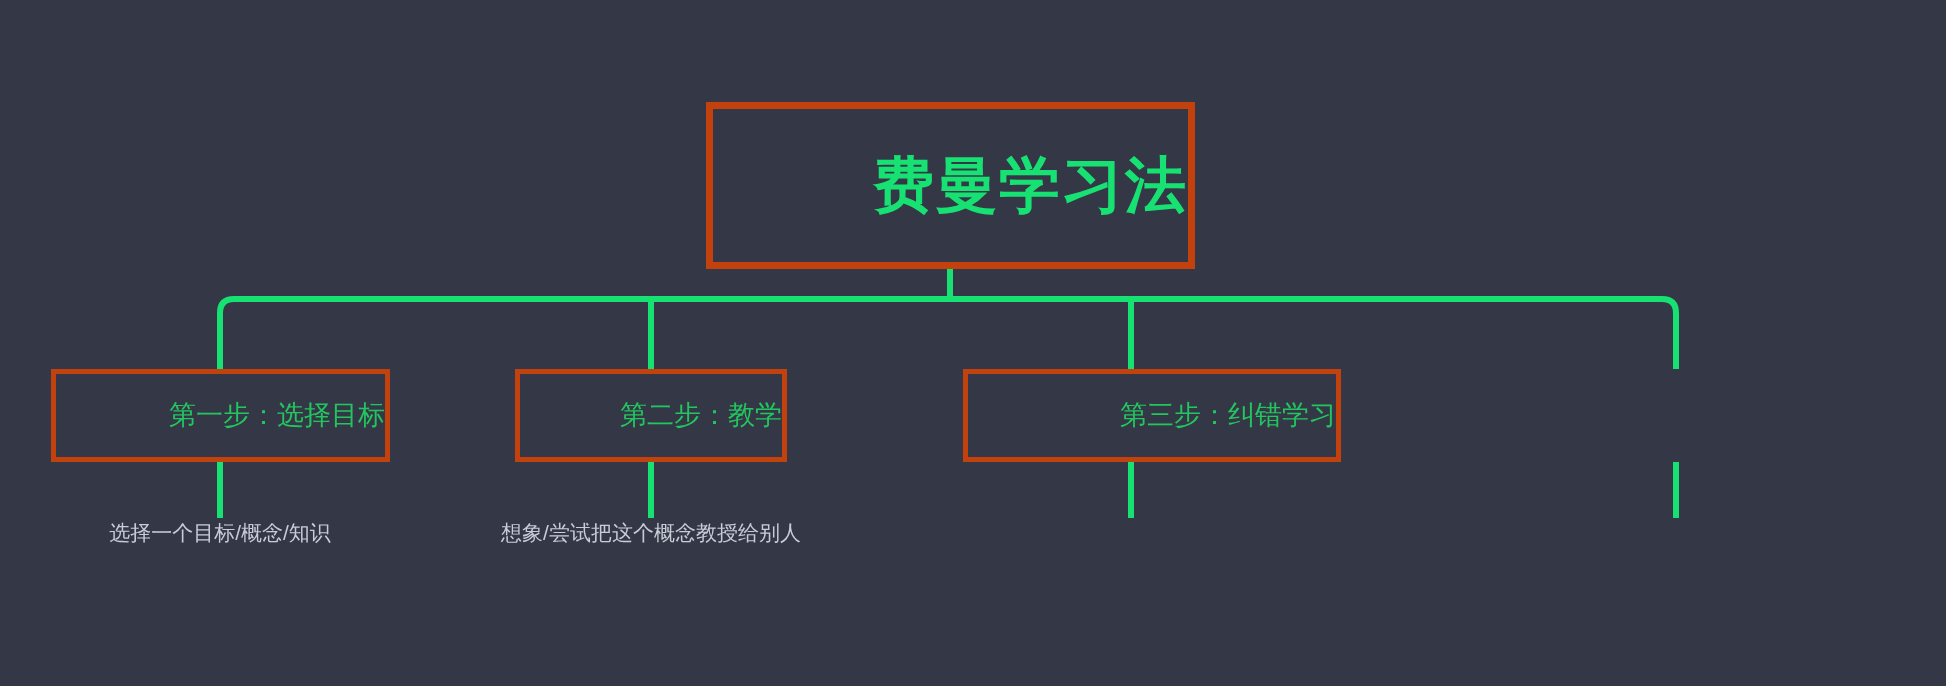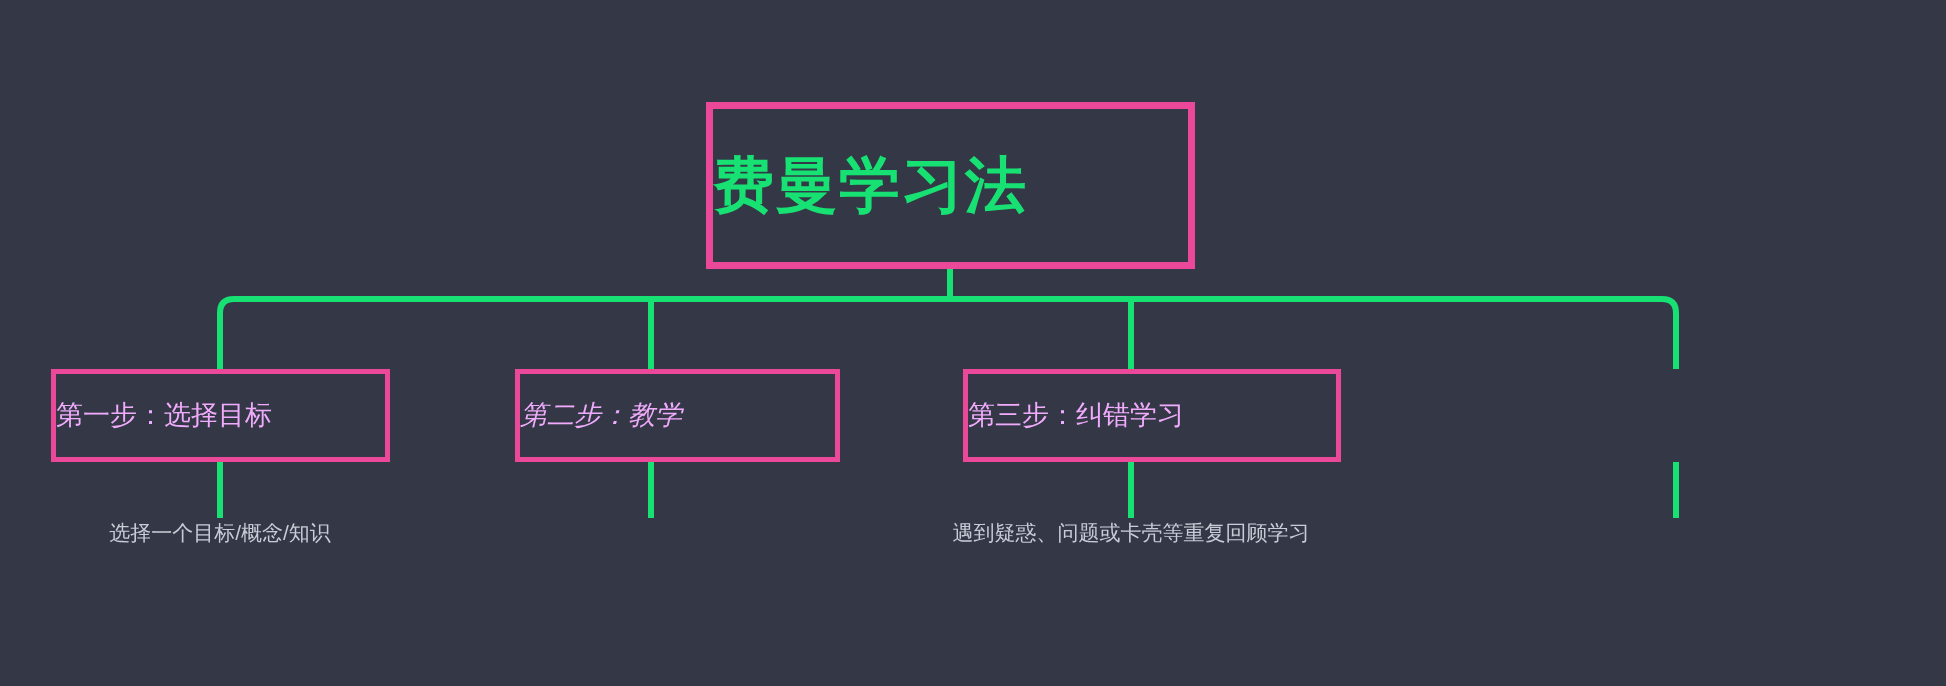--- a/index.html
+++ b/index.html
@@ -23,25 +23,25 @@
     position: absolute;
     left: 0;
     top: 0;
     width: 1946px;
     height: 686px;
     pointer-events: none;
   }
   .node {
     position: absolute;
     box-sizing: border-box;
-    border: 5px solid #ec4899;
+    border: 5px solid #c2410c;
     background: transparent;
     display: flex;
     align-items: center;
-    justify-content: flex-start;
+    justify-content: flex-end;
     text-align: center;
   }
   .root-node {
     left: 706px;
     top: 102px;
     width: 489px;
     height: 167px;
     border-width: 7px;
   }
   .root-label {
@@ -49,28 +49,28 @@
     font-size: 61px;
     font-weight: bold;
     letter-spacing: 2px;
     line-height: 1;
     white-space: nowrap;
   }
   .step-node {
     height: 93px;
   }
   .step-label {
-    color: #f0abfc;
+    color: #22c55e;
     font-size: 27px;
     font-weight: normal;
     line-height: 1;
     white-space: nowrap;
   }
   .node-1 { left: 51px;   top: 369px; width: 339px; }
-  .node-2 { left: 515px;  top: 369px; width: 325px; font-style: italic; }
+  .node-2 { left: 515px;  top: 369px; width: 272px; }
   .node-3 { left: 963px;  top: 369px; width: 378px; }
   .node-4 { left: 1542px; top: 369px; width: 270px; }
 
   .caption {
     position: absolute;
     top: 522px;
     color: #c8ccd6;
     font-size: 21px;
     line-height: 1;
     white-space: nowrap;
@@ -120,15 +120,15 @@
   <div class="node step-node node-2">
     <span class="step-label">第二步：教学</span>
   </div>
 
   <div class="node step-node node-3">
     <span class="step-label">第三步：纠错学习</span>
   </div>
 
 
   <div class="caption cap-1">选择一个目标/概念/知识</div>
-  <div class="caption cap-3">遇到疑惑、问题或卡壳等重复回顾学习</div>
+  <div class="caption cap-2">想象/尝试把这个概念教授给别人</div>
 
 </div>
 
 </body></html>

